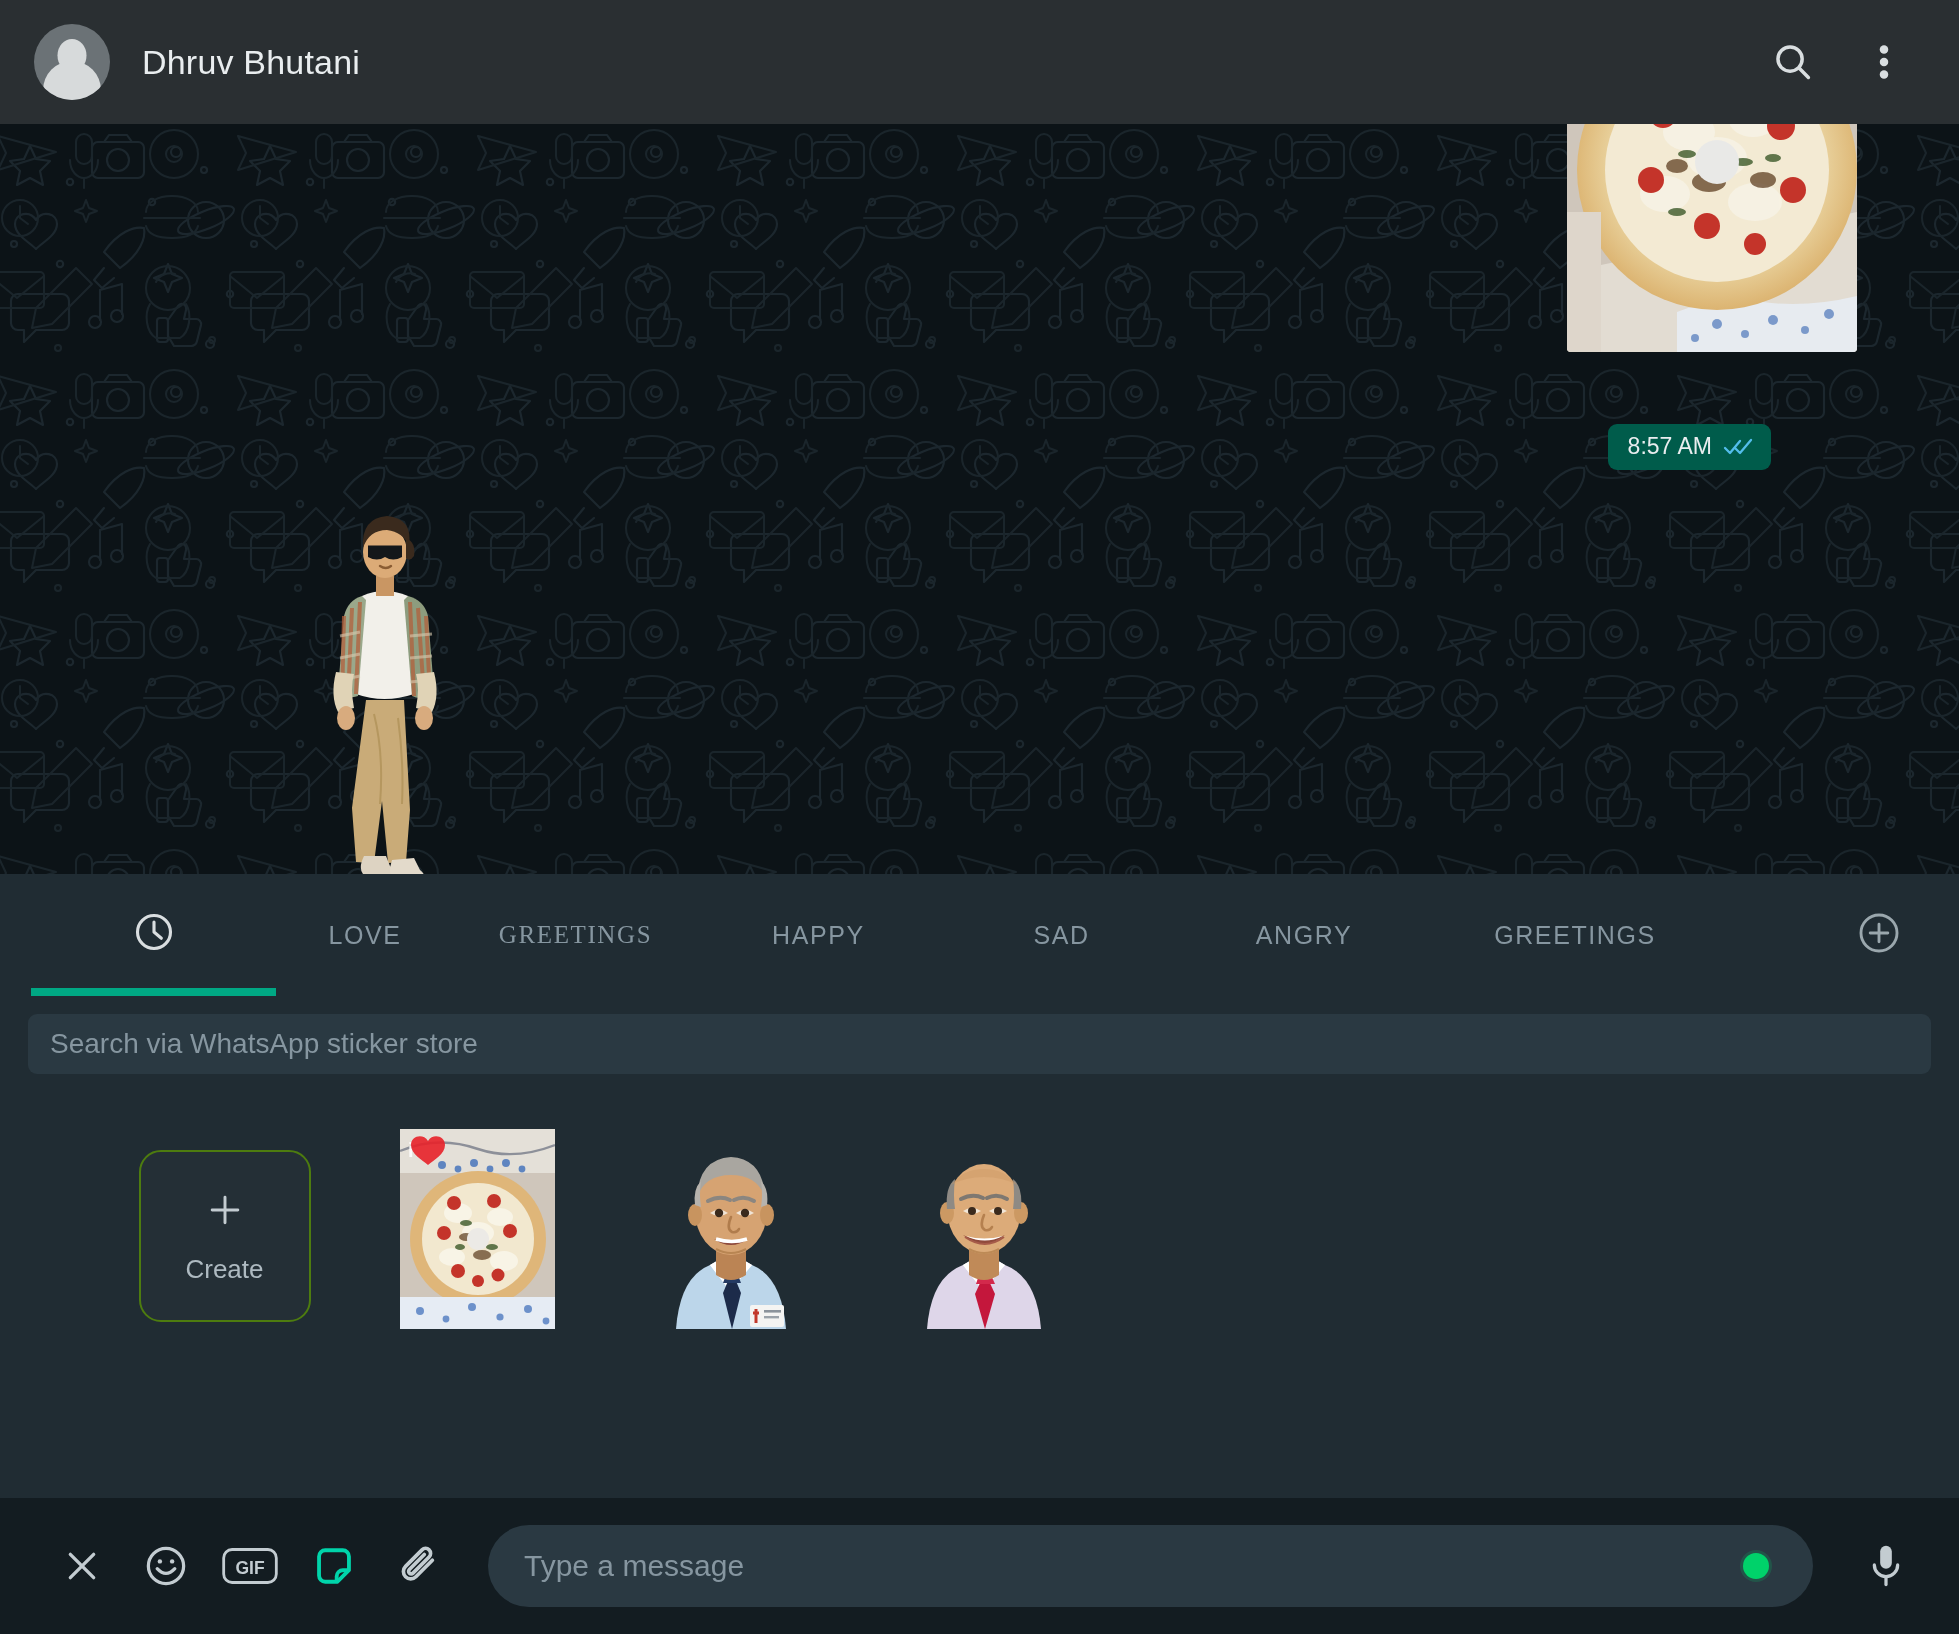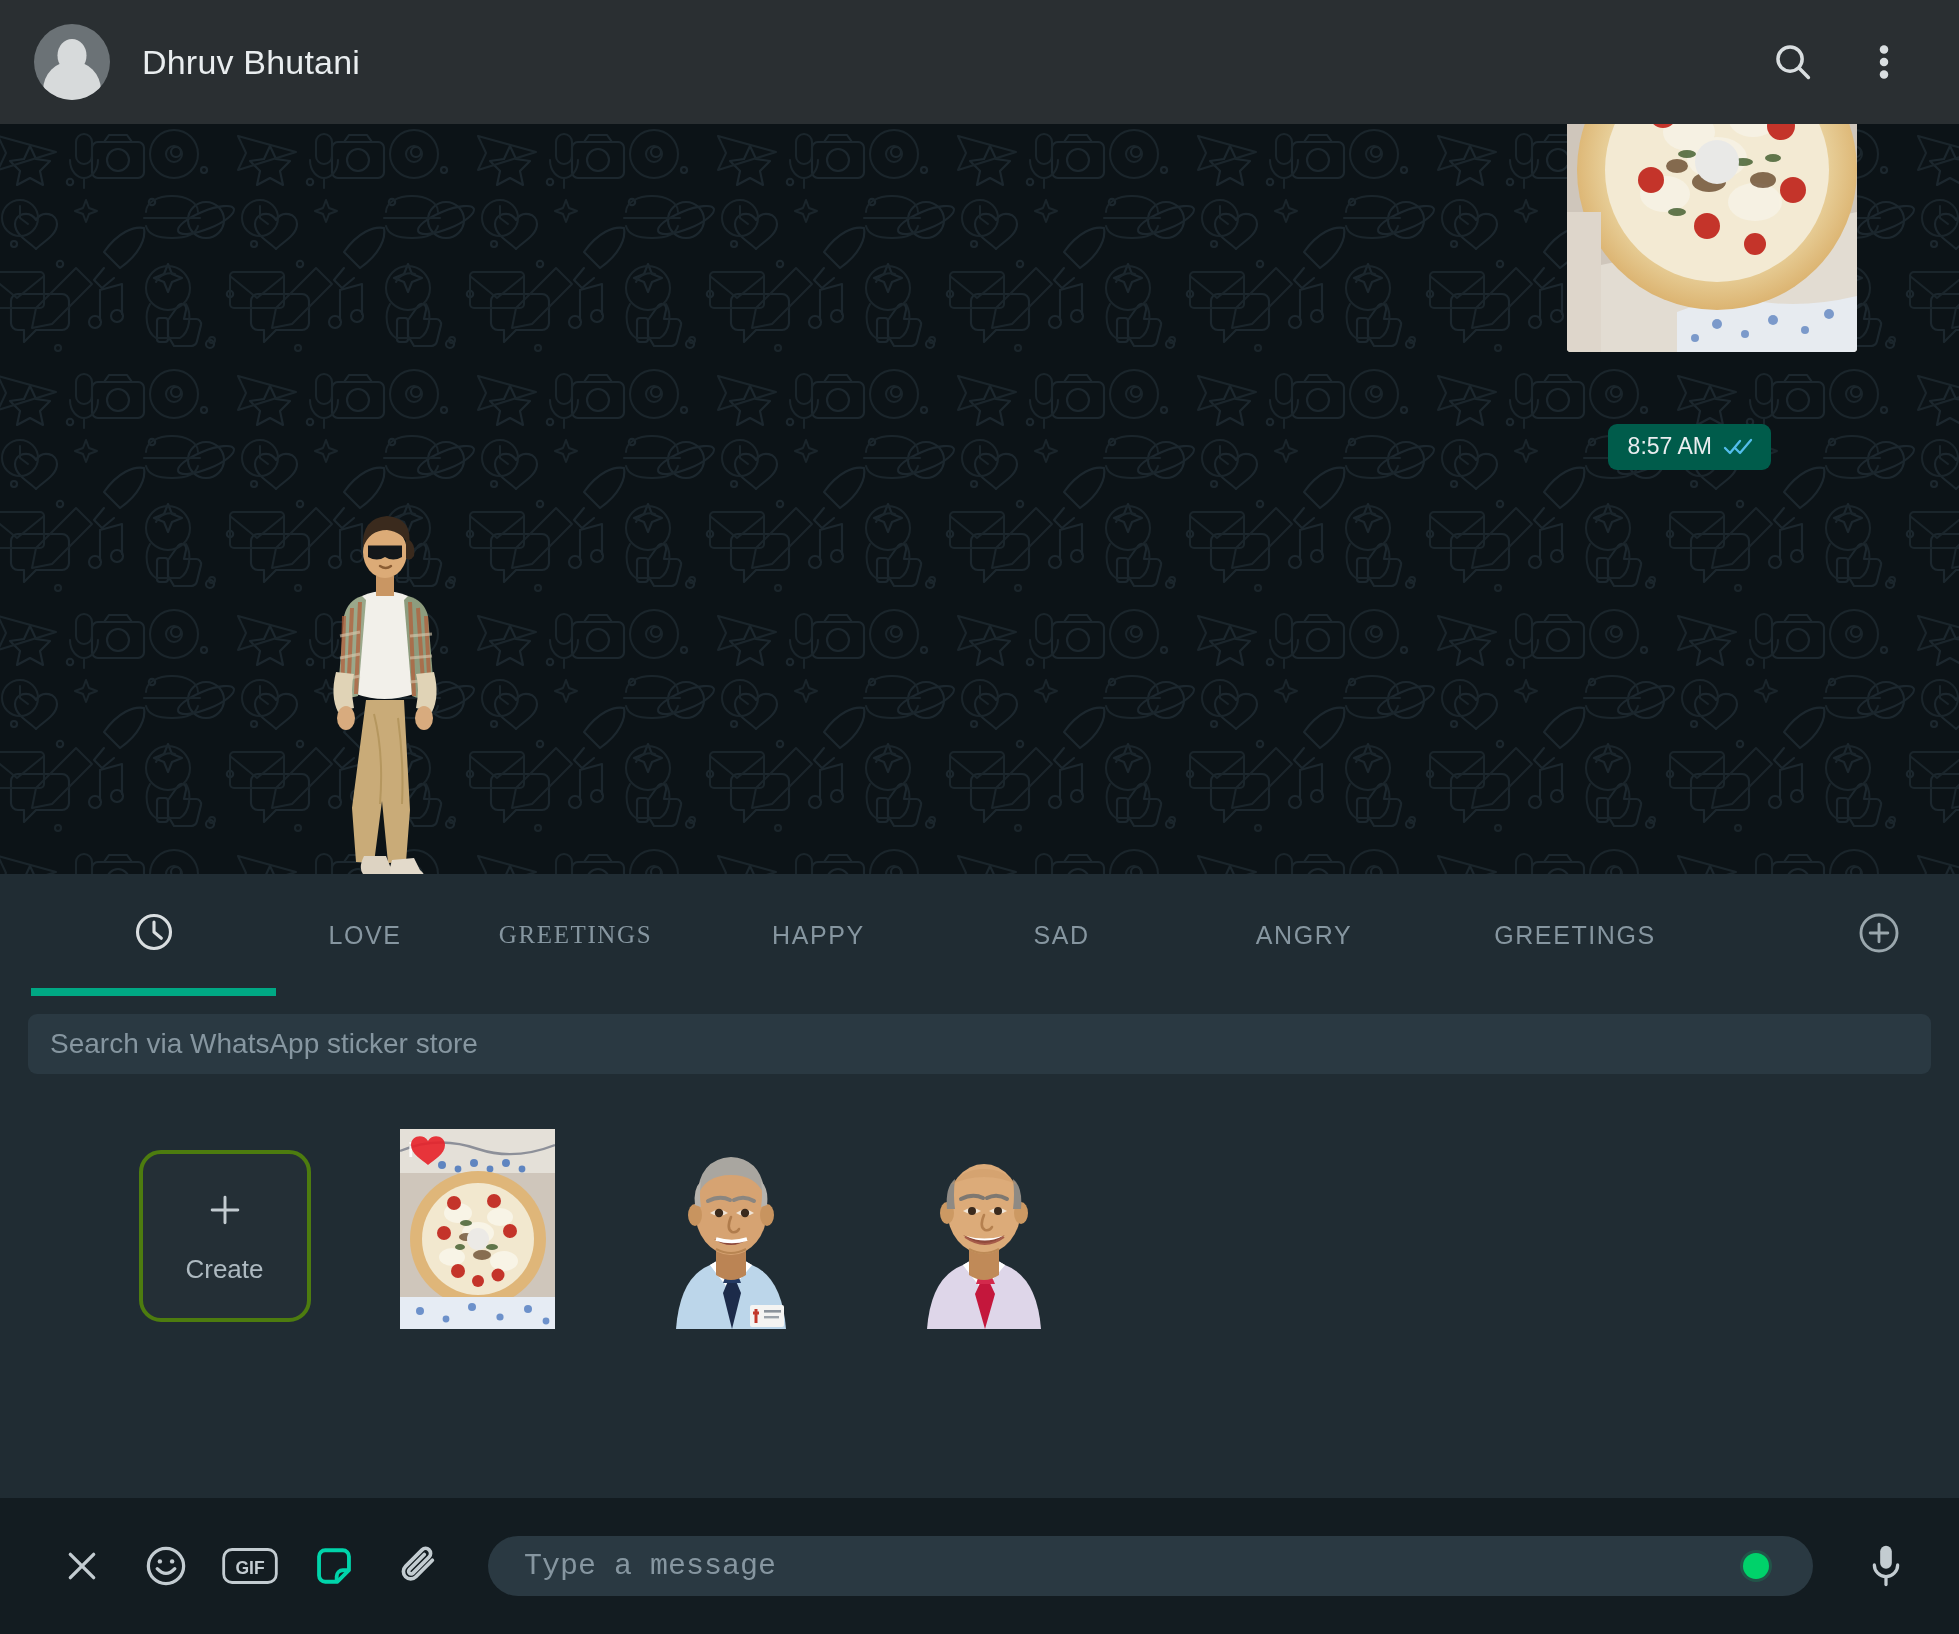--- a/index.html
+++ b/index.html
@@ -214,21 +214,21 @@
     width: 253px;
     height: 215px;
     display: flex;
     align-items: flex-start;
     justify-content: center;
     flex: 0 0 auto;
   }
   .create-tile {
     width: 172px;
     height: 172px;
-    border: 4px solid #4d7c0f;
+    border: 2px solid #4d7c0f;
     border-radius: 22px;
     background: #242f36;
     display: flex;
     flex-direction: column;
     align-items: center;
     justify-content: center;
     gap: 18px;
     cursor: pointer;
     margin-top: 21px;
   }
@@ -255,30 +255,29 @@
   .tool-icon {
     width: 84px;
     display: flex;
     align-items: center;
     justify-content: center;
     cursor: pointer;
     flex: 0 0 auto;
   }
   .msg-input {
     flex: 1;
-    height: 60px;
+    height: 82px;
     background: #2a3942;
     border-radius: 41px;
     display: flex;
     align-items: center;
     margin: 0 30px 0 28px;
     padding: 0 36px;
     cursor: text;
     position: relative;
-    font-family: Liberation Mono, monospace;
   }
   .msg-input .ph {
     color: #8696a0;
     font-size: 30px;
   }
   .green-dot {
     position: absolute;
     right: 44px;
     width: 26px; height: 26px;
     border-radius: 50%;

